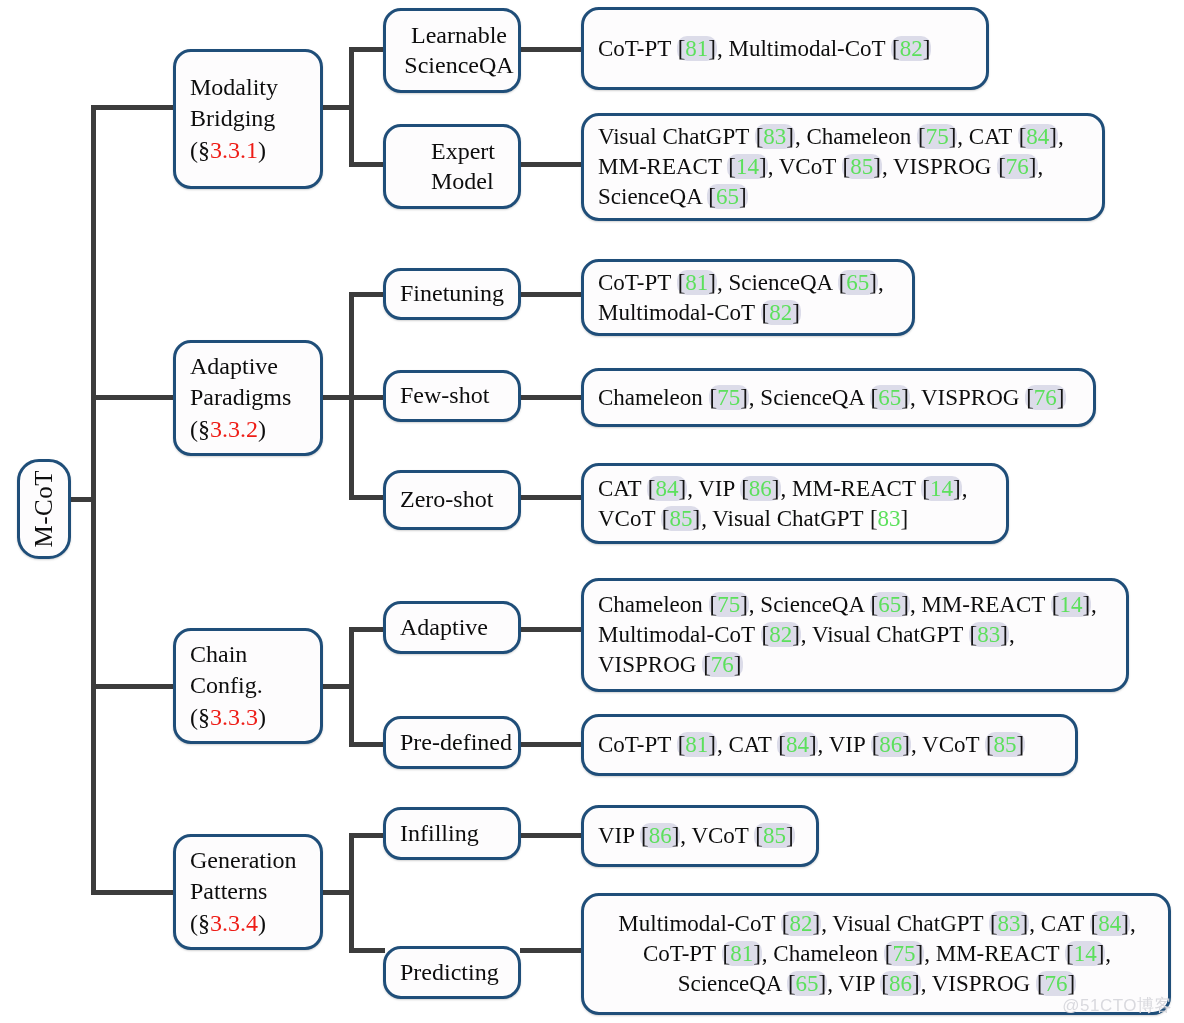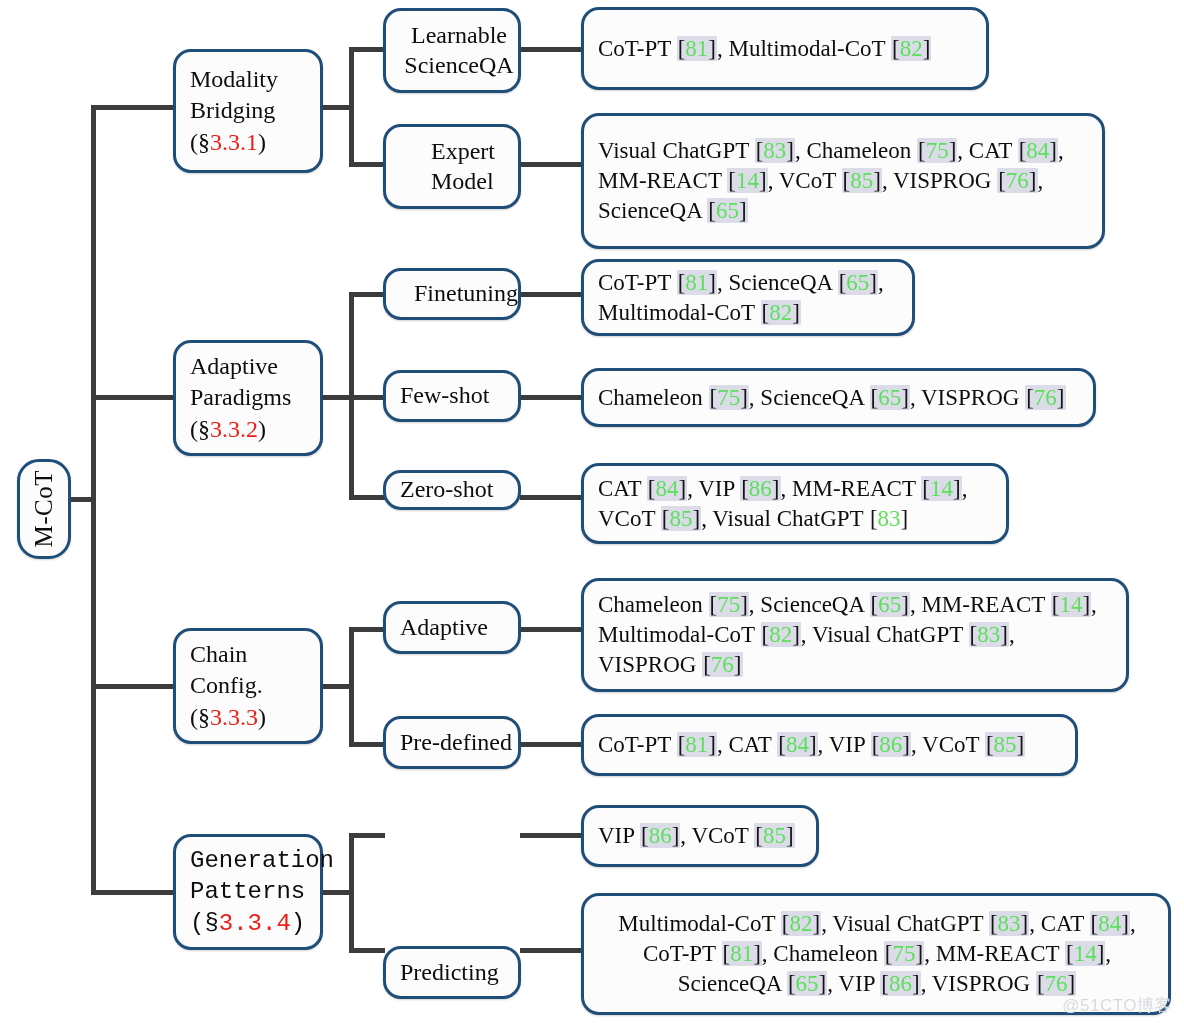--- a/index.html
+++ b/index.html
@@ -79,21 +79,21 @@
   .node.leaf .txt { font-size: 23px; line-height: 1.30; }
 
   
   .sec {            
     color: #ee1c16;
   }
   .cite {           
     background: #dcdce9;
     color: #141414;
     padding: 0 1px;
-    border-radius: 1px;
+    border-radius: 10px;
   }
   .cite .n { color: #5ce05c; }
   .cite.nohl { background: transparent; }
 
   
   .watermark {
     position: absolute;
     right: 12px;
     bottom: 6px;
     font-family: "Liberation Sans", "DejaVu Sans", sans-serif;
@@ -149,21 +149,21 @@
     <div class="line h" style="left:520px; top:627px; width:62px;"></div>
     <div class="line h" style="left:520px; top:742px; width:62px;"></div>
     <div class="line h" style="left:520px; top:833px; width:62px;"></div>
     <div class="line h" style="left:520px; top:948px; width:62px;"></div>
   </div>
 
   <div class="node root" style="left:17px; top:459px; width:54px; height:100px;">
     <span class="txt">M-CoT</span>
   </div>
 
-  <div class="node cat" style="left:173px; top:49px; width:150px; height:124px;">
+  <div class="node cat" style="left:173px; top:49px; width:150px; height:140px;">
     <span class="txt">
       <span>Modality</span><br>
       <span>Bridging</span><br>
       <span>(§</span><span class="sec">3.3.1</span><span>)</span>
     </span>
   </div>
 
   <div class="node cat" style="left:173px; top:340px; width:150px; height:116px;">
     <span class="txt">
       <span>Adaptive</span><br>
@@ -173,70 +173,73 @@
   </div>
 
   <div class="node cat" style="left:173px; top:628px; width:150px; height:116px;">
     <span class="txt">
       <span>Chain</span><br>
       <span>Config.</span><br>
       <span>(§</span><span class="sec">3.3.3</span><span>)</span>
     </span>
   </div>
 
-  <div class="node cat" style="left:173px; top:834px; width:150px; height:116px;font-family:Liberation Mono, monospace;">
+  <div class="node cat" style="left:173px; top:834px; width:150px; height:116px;">
     <span class="txt">
       <span>Generation</span><br>
       <span>Patterns</span><br>
       <span>(§</span><span class="sec">3.3.4</span><span>)</span>
     </span>
   </div>
 
   <div class="node sub" style="left:383px; top:8px; width:138px; height:85px;text-align:center;">
     <span class="txt">
       <span>Learnable</span><br><span>ScienceQA</span>
     </span>
   </div>
 
   <div class="node sub" style="left:383px; top:124px; width:138px; height:85px;padding-left:45px;">
     <span class="txt">
       <span>Expert</span><br><span>Model</span>
     </span>
   </div>
 
-  <div class="node sub" style="left:383px; top:268px; width:138px; height:52px;text-align:right;">
+  <div class="node sub" style="left:383px; top:268px; width:138px; height:52px;">
     <span class="txt">Finetuning</span>
   </div>
 
   <div class="node sub" style="left:383px; top:370px; width:138px; height:52px;">
     <span class="txt">Few-shot</span>
   </div>
 
-  <div class="node sub" style="left:383px; top:470px; width:138px; height:40px;">
+  <div class="node sub" style="left:383px; top:470px; width:138px; height:60px;">
     <span class="txt">Zero-shot</span>
   </div>
 
   <div class="node sub" style="left:383px; top:601px; width:138px; height:53px;">
     <span class="txt">Adaptive</span>
   </div>
 
   <div class="node sub" style="left:383px; top:716px; width:138px; height:53px;">
     <span class="txt">Pre-defined</span>
   </div>
 
+  <div class="node sub" style="left:383px; top:807px; width:138px; height:53px;">
+    <span class="txt">Infilling</span>
+  </div>
 
   <div class="node sub" style="left:383px; top:922px; width:138px; height:53px;margin-top:24px;">
     <span class="txt">Predicting</span>
   </div>
 
   <div class="node leaf" style="left:581px; top:7px; width:408px; height:83px;">
     <span class="txt">CoT-PT <span class="cite"><span>[</span><span class="n">81</span><span>]</span></span>, Multimodal-CoT <span class="cite"><span>[</span><span class="n">82</span><span>]</span></span></span>
   </div>
 
-  <div class="node leaf" style="left:581px; top:113px; width:524px; height:136px;">
+  <div class="node leaf" style="left:581px; top:113px; width:524px; height:108px;">
     <span class="txt">Visual ChatGPT <span class="cite"><span>[</span><span class="n">83</span><span>]</span></span>, Chameleon <span class="cite"><span>[</span><span class="n">75</span><span>]</span></span>, CAT <span class="cite"><span>[</span><span class="n">84</span><span>]</span></span>,<br>MM-REACT <span class="cite"><span>[</span><span class="n">14</span><span>]</span></span>, VCoT <span class="cite"><span>[</span><span class="n">85</span><span>]</span></span>, VISPROG <span class="cite"><span>[</span><span class="n">76</span><span>]</span></span>,<br>ScienceQA <span class="cite"><span>[</span><span class="n">65</span><span>]</span></span></span>
   </div>
 
   <div class="node leaf" style="left:581px; top:259px; width:334px; height:77px;">
     <span class="txt">CoT-PT <span class="cite"><span>[</span><span class="n">81</span><span>]</span></span>, ScienceQA <span class="cite"><span>[</span><span class="n">65</span><span>]</span></span>,<br>Multimodal-CoT <span class="cite"><span>[</span><span class="n">82</span><span>]</span></span></span>
   </div>
 
   <div class="node leaf" style="left:581px; top:368px; width:515px; height:59px;">
     <span class="txt">Chameleon <span class="cite"><span>[</span><span class="n">75</span><span>]</span></span>, ScienceQA <span class="cite"><span>[</span><span class="n">65</span><span>]</span></span>, VISPROG <span class="cite"><span>[</span><span class="n">76</span><span>]</span></span></span>
   </div>

